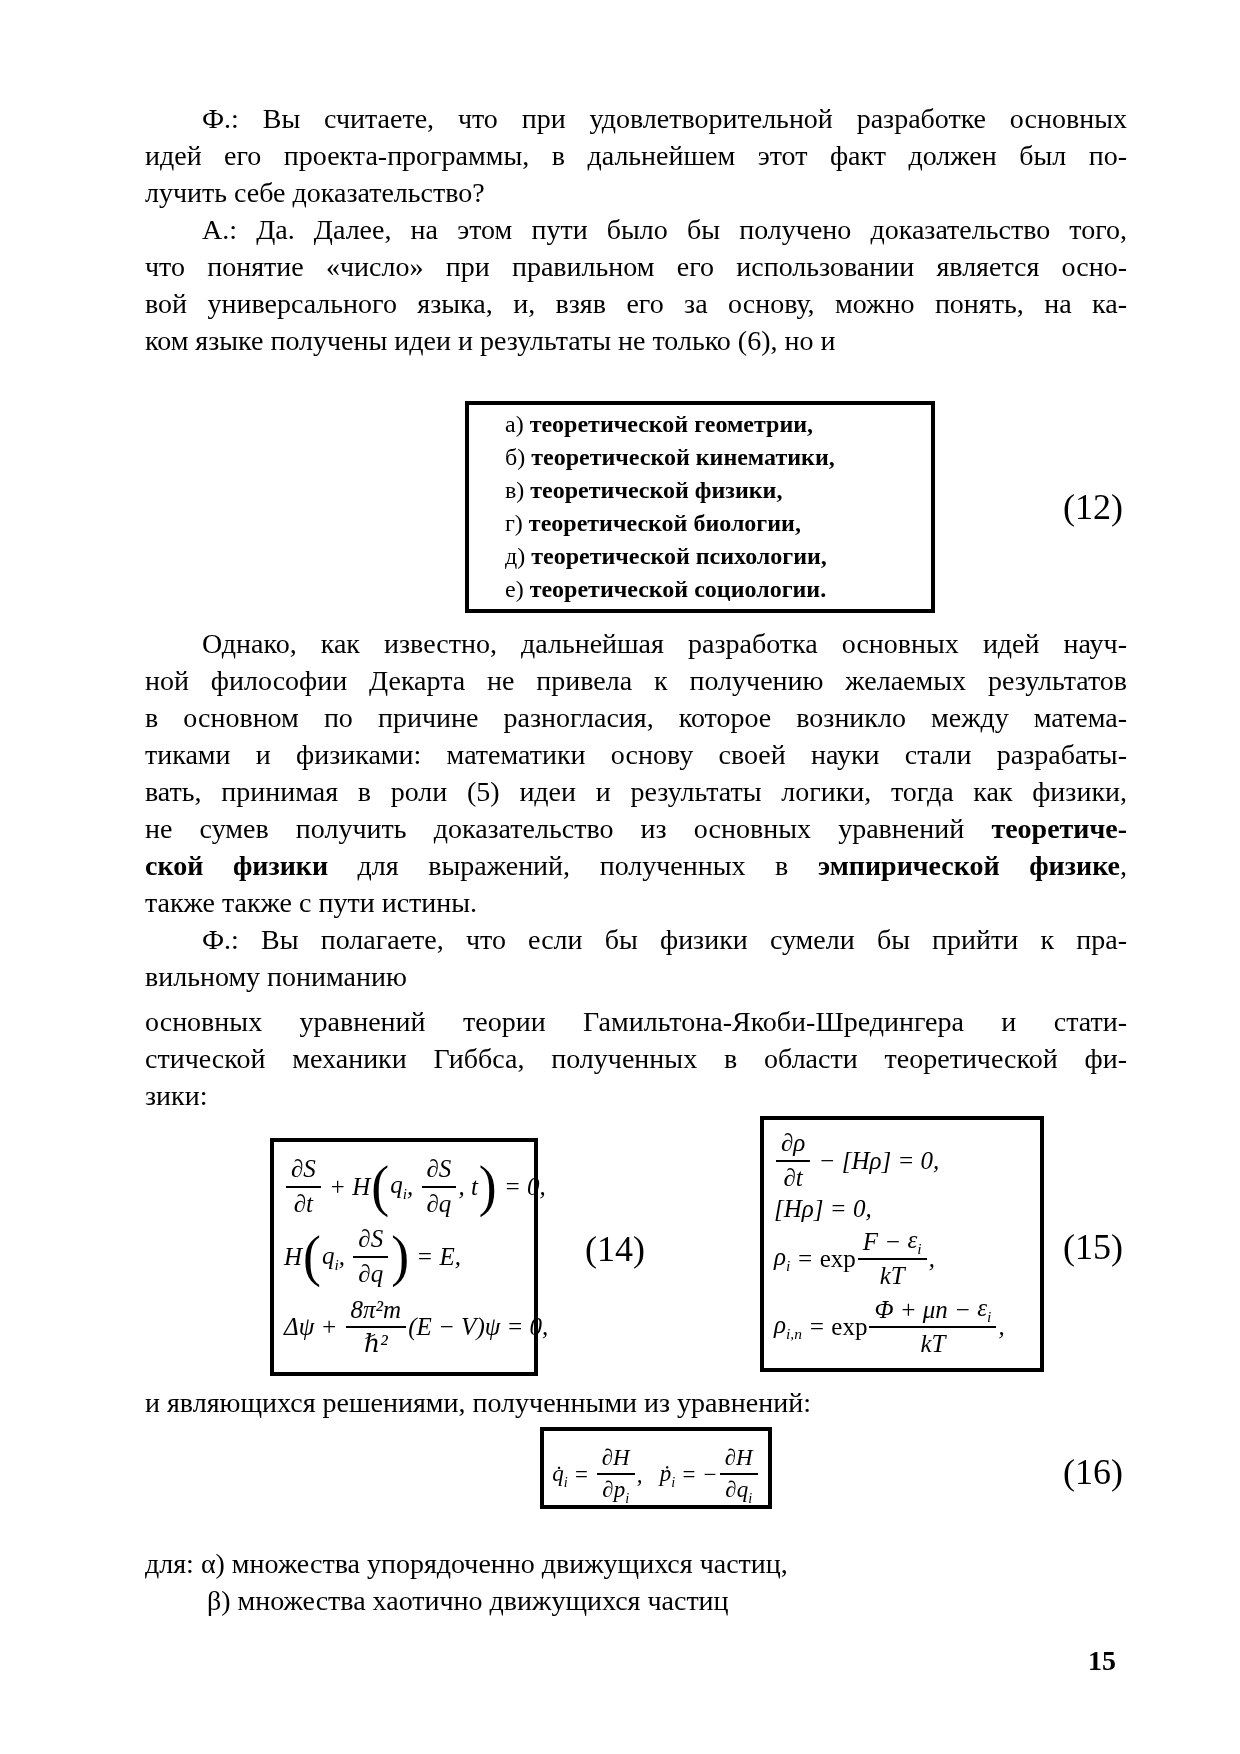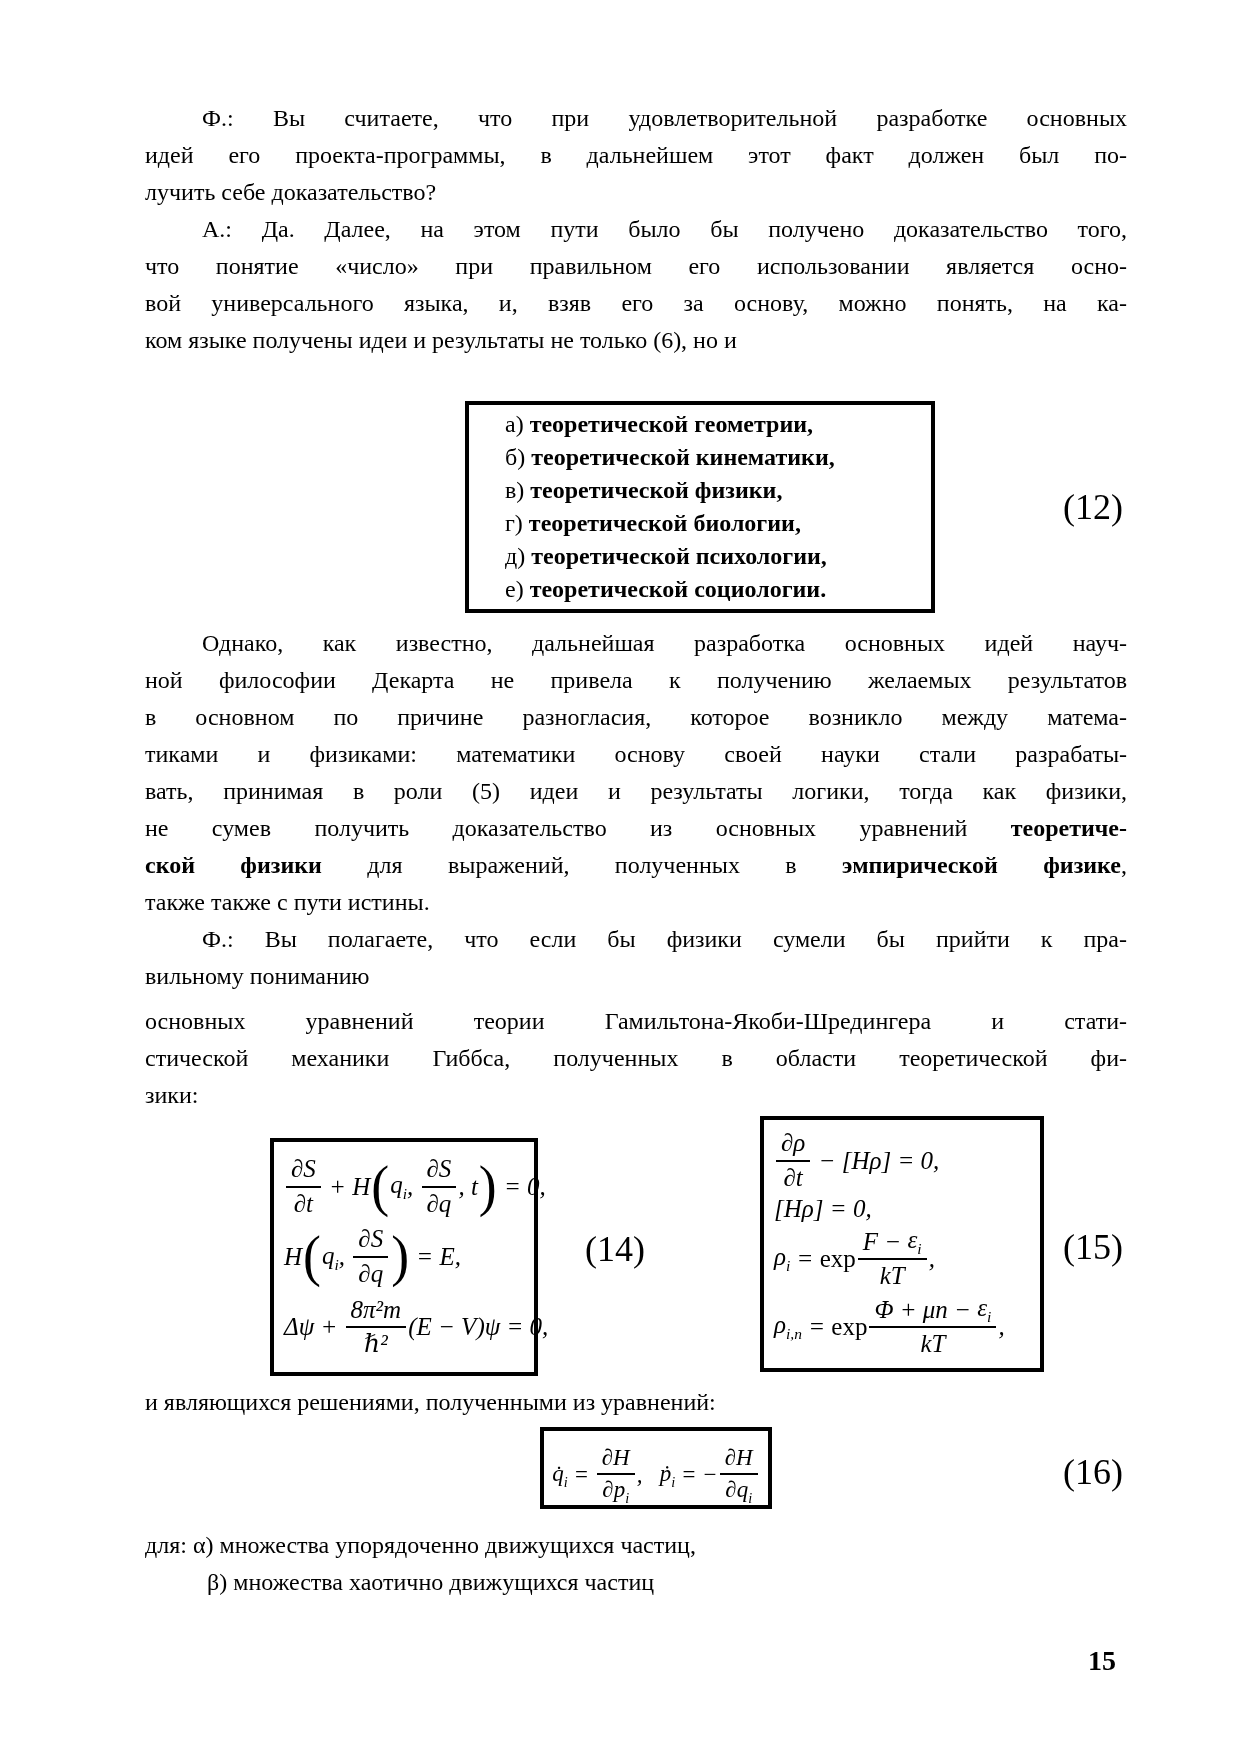--- a/index.html
+++ b/index.html
@@ -4,21 +4,21 @@
 <style>
   html,body{margin:0;padding:0;background:#e8e8e8;}
   .page{
     position:relative; width:1240px; height:1754px; margin:0 auto;
     background:#ffffff; color:#000;
     box-sizing:border-box; padding:100px 113px 0 145px;
     font-family:"Liberation Serif","DejaVu Serif",serif;
     overflow:hidden;
   }
   
-  .ln{font-size:24px; line-height:37px; text-align:justify; text-align-last:justify; white-space:normal;}
+  .ln{font-size:28px; line-height:37px; text-align:justify; text-align-last:justify; white-space:normal;}
   .ln.last{text-align-last:left;}
   .ln.ind{text-indent:57px;}
   .ml62{margin-left:62px;}
   b{font-weight:bold;}
 
   
   .box12-row{position:relative; margin-top:42px; height:212px;}
   .box12{
     position:absolute; left:320px; top:0; width:470px; height:212px;
     box-sizing:border-box; border:4px solid #000; padding:3px 8px 3px 36px;
@@ -58,21 +58,21 @@
   sub{font-size:62%; line-height:1;}
 
   
   .eqref{position:absolute; font-size:36px; font-style:normal; font-weight:normal;}
   .ref12{right:4px; top:50%; transform:translateY(-50%);}
   .ref13{right:4px; top:50%; transform:translateY(-50%);}
   .ref14{left:440px; top:112px;}
   .ref15{right:4px; top:110px;}
   .ref16{right:4px; top:24px;}
 
-  .mt12{margin-top:12px;} .mt8{margin-top:8px;font-family:Liberation Serif, serif;} .mt10{margin-top:8px;}
+  .mt12{margin-top:12px;} .mt8{margin-top:8px;font-family:Liberation Serif, serif;} .mt10{margin-top:26px;}
   .pagenum{position:absolute; left:1088px; top:1645px; font-size:28px; font-weight:bold;}
 </style>
 </head>
 <body>
 
 <div class="page">
 
   <div>
     <div class="ln ind">Ф.: Вы считаете, что при удовлетворительной разработке основных</div>
     <div class="ln">идей его проекта-программы, в дальнейшем этот факт должен был по-</div>

